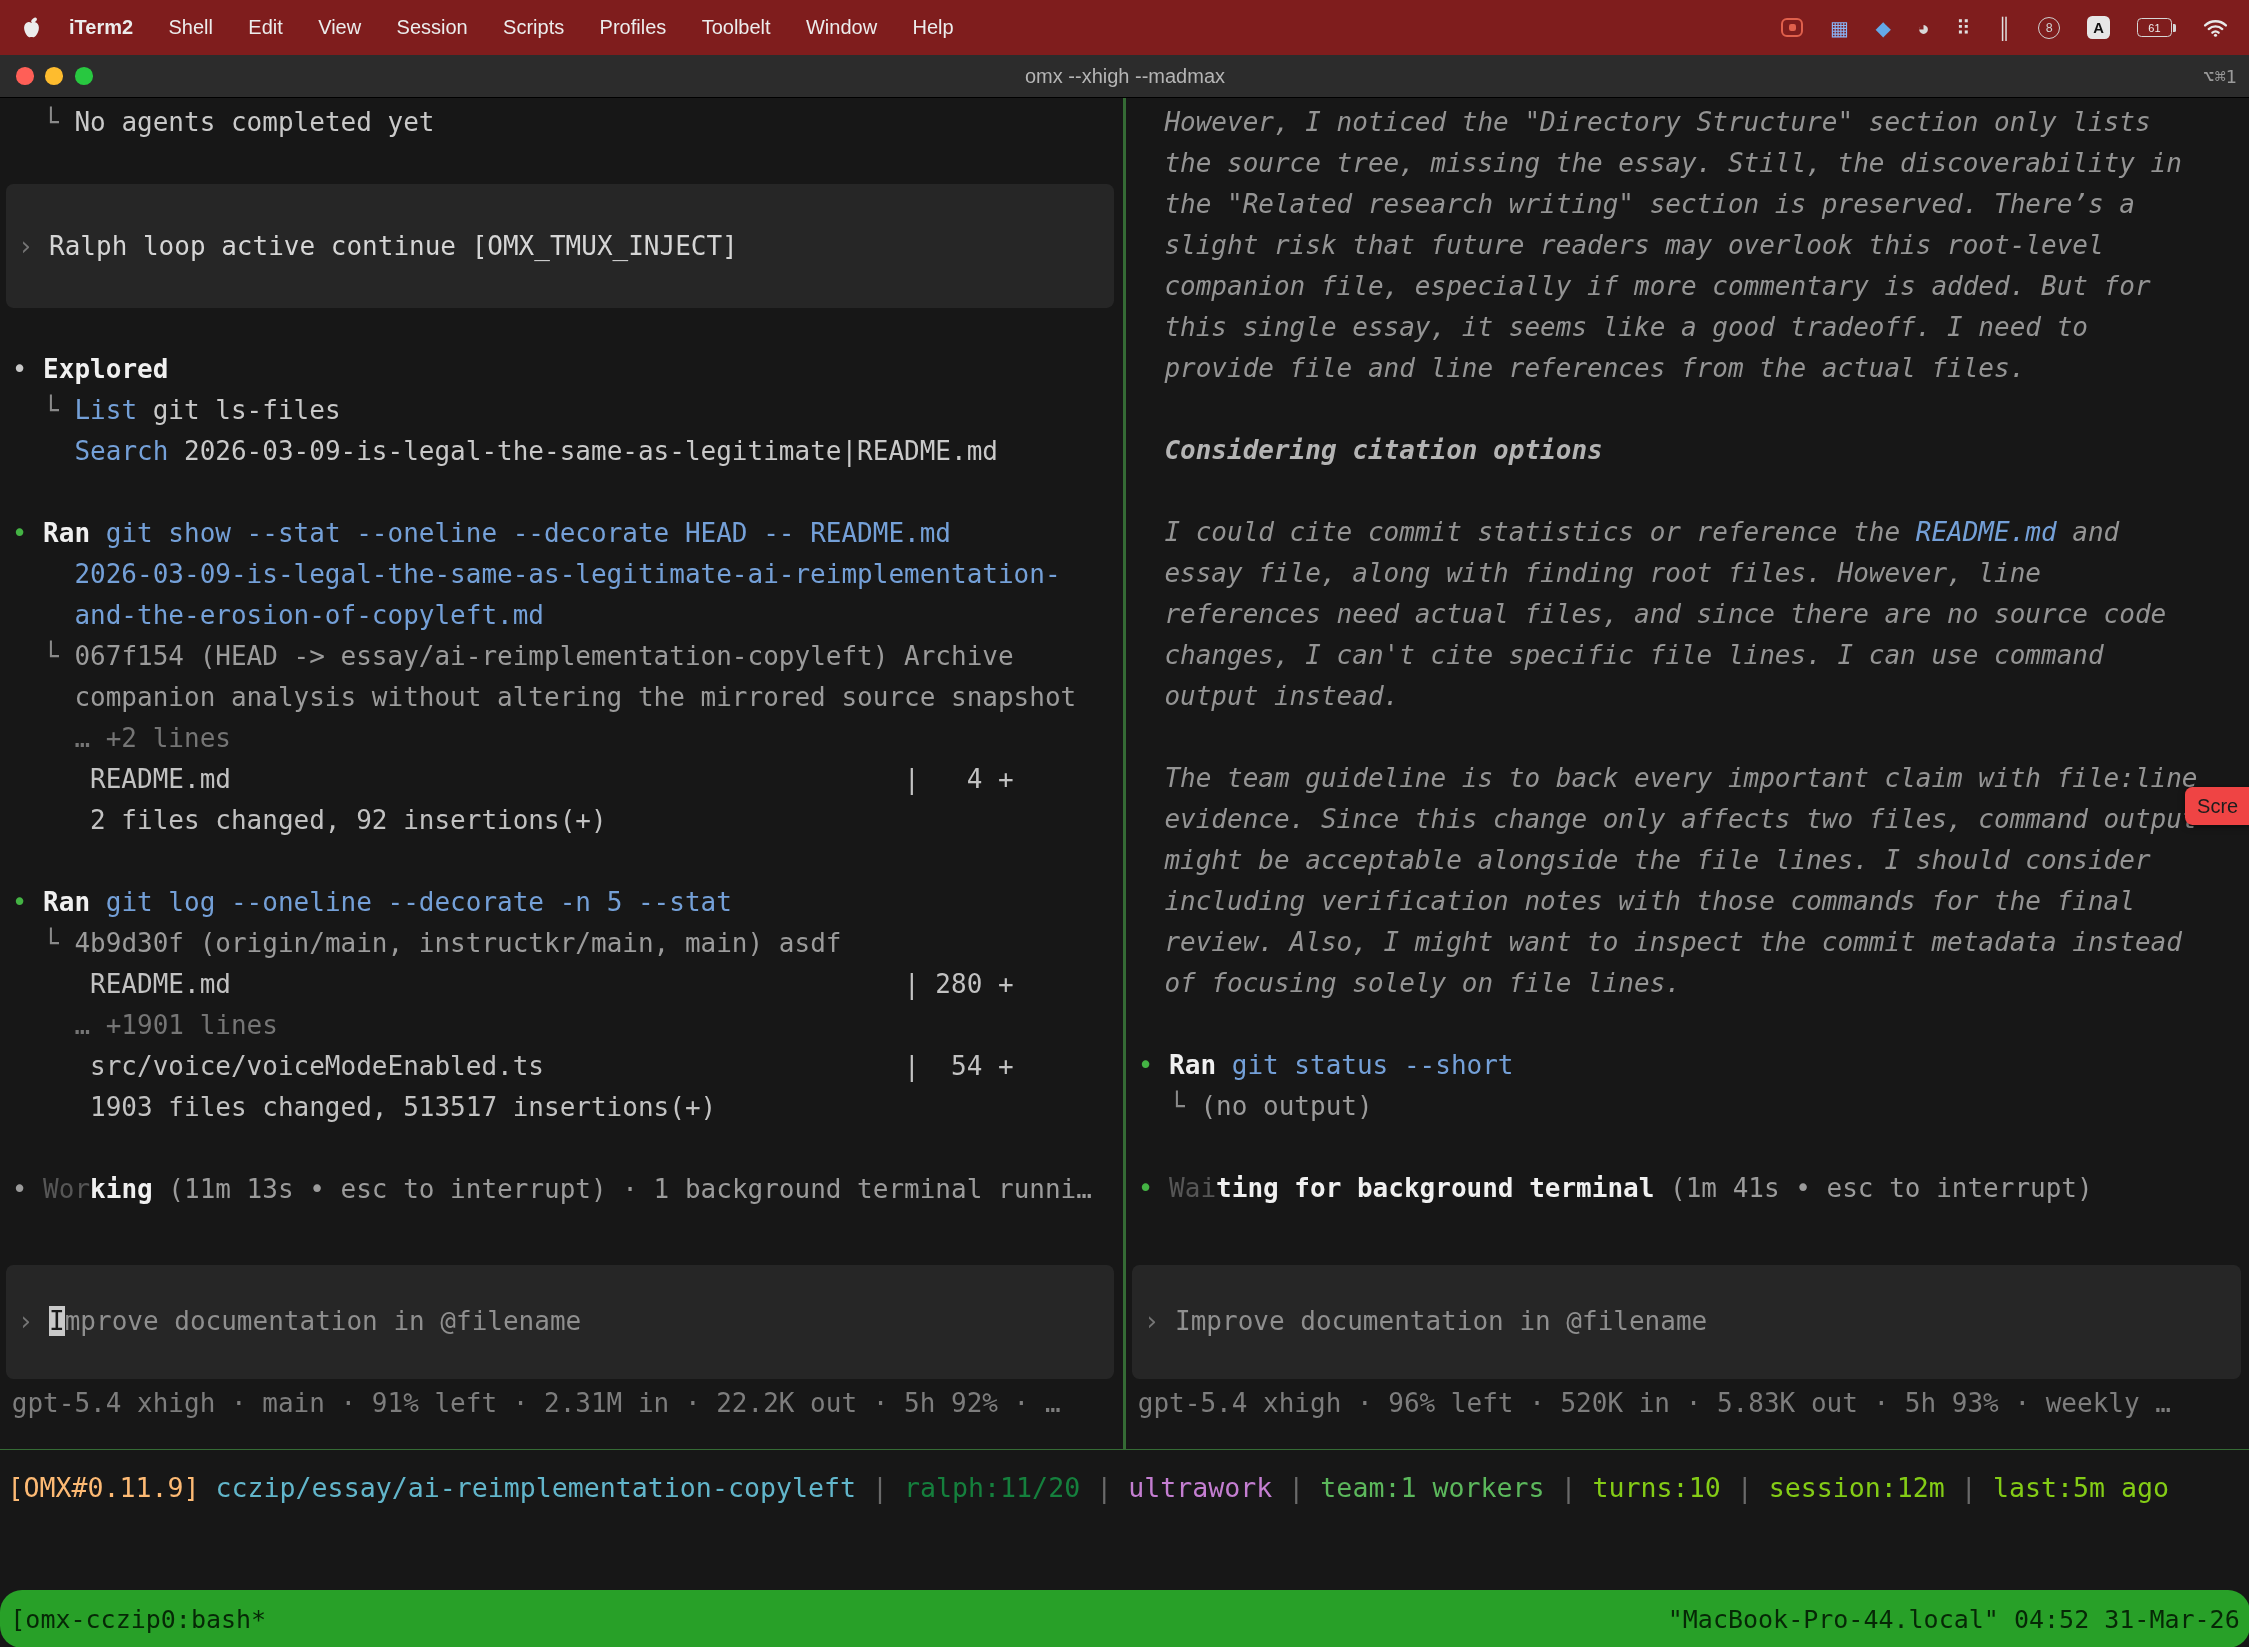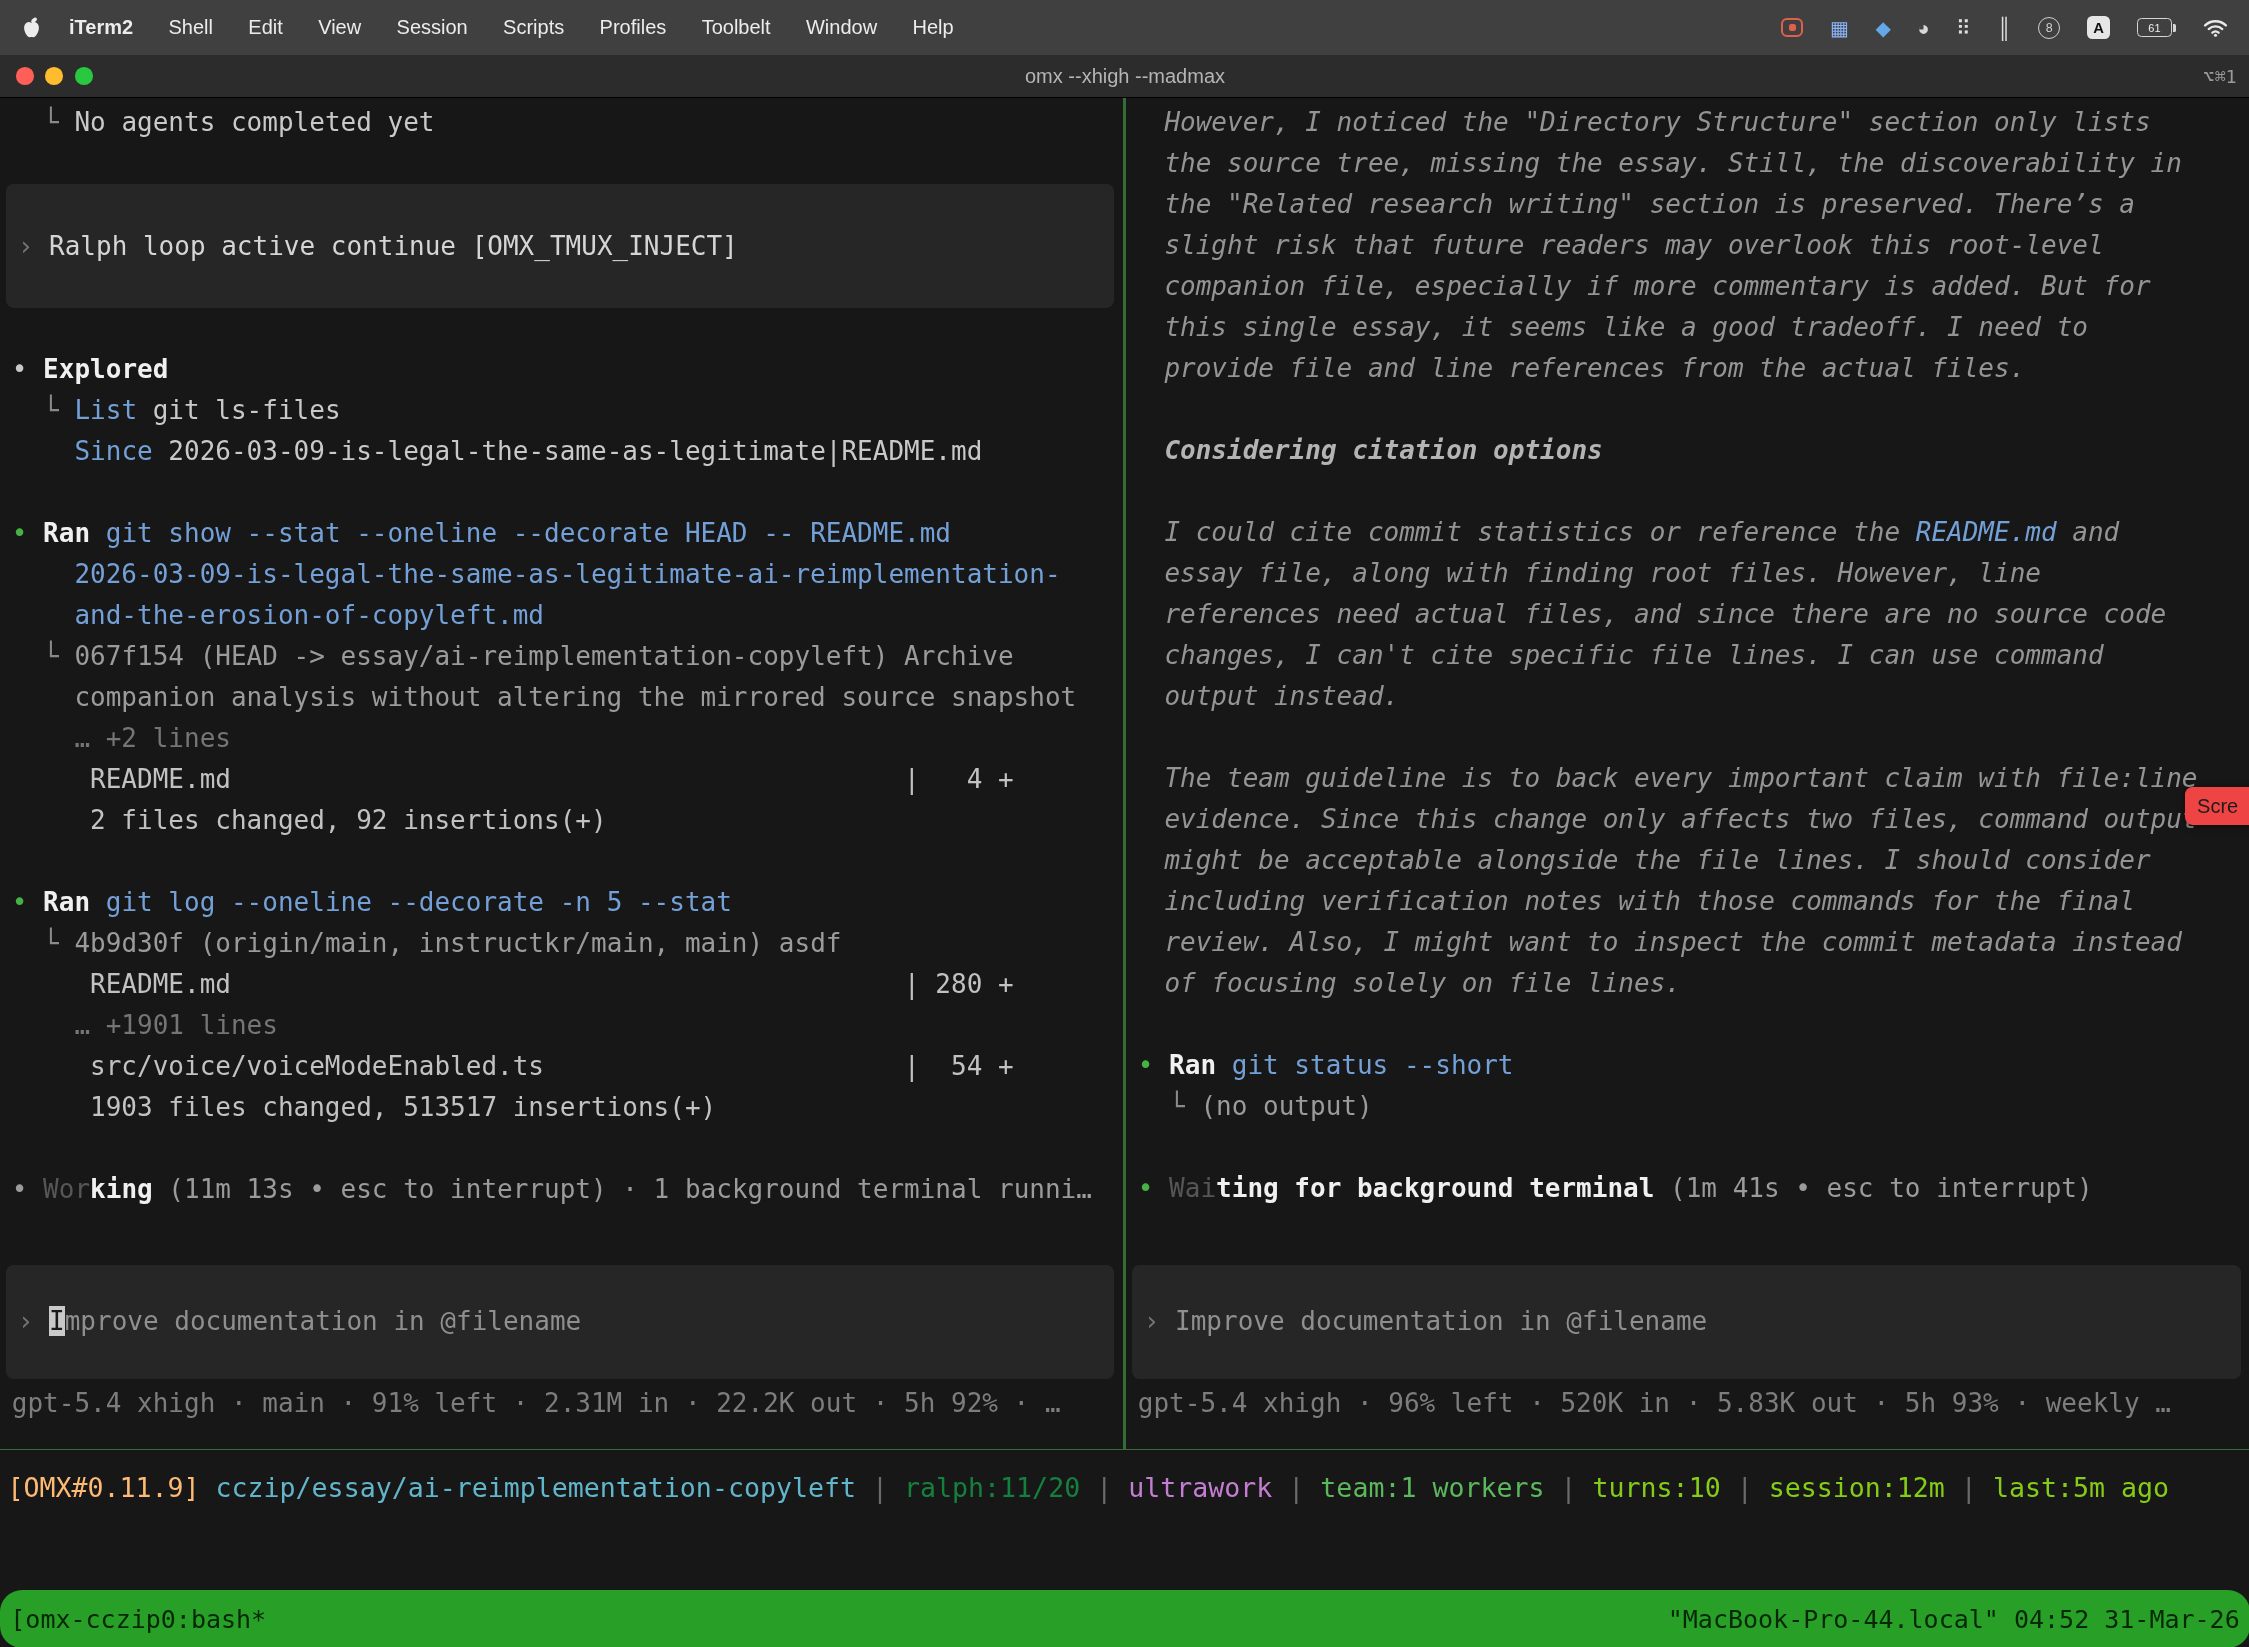--- a/index.html
+++ b/index.html
@@ -3,21 +3,21 @@
 <meta charset="utf-8">
 <style>
   * { box-sizing: border-box; }
   html,body { margin:0; padding:0; }
   body {
     width:2250px; height:1648px; background:#171717; overflow:hidden;
     display:flex; flex-direction:column; position:relative;
     font-family:"DejaVu Sans Mono", monospace;
   }
   
-  .menubar { flex:0 0 55px; background:#404040; display:flex; align-items:center;
+  .menubar { flex:0 0 55px; background:#7f1d1d; display:flex; align-items:center;
     padding:0 22px; color:#ececec; font-family:"Liberation Sans", sans-serif; font-size:20px; }
   .apple { margin-right:10.3px; display:flex; align-items:center; }
   .menu-item { padding:0 17.7px; }
   .app-name { font-weight:bold; }
   .menubar-right { margin-left:auto; display:flex; align-items:center; gap:26.6px; }
   .mb-icon { display:inline-flex; align-items:center; justify-content:center; }
   .record { width:22px; height:19px; border:2.2px solid #e0604c; border-radius:5.9px; position:relative; }
   .record::after { content:""; position:absolute; left:50%; top:50%; width:7.4px; height:7.4px;
     margin:-3.7px 0 0 -3.7px; background:#e0604c; border-radius:2.2px; }
   .glyph { font-size:20px; line-height:1; }
@@ -142,21 +142,21 @@
 
   <div class="pane">
     <div class="t"><span class="tree">  └ </span><span class="txt">No agents completed yet</span></div>
 
     <div class="box inject-box">
         <span class="t"><span class="dim">› </span><span class="txt">Ralph loop active continue [OMX_TMUX_INJECT]</span></span>
       </div>
 
     <div class="t mt56"><span class="txt">• </span><span class="bold">Explored</span></div>
     <div class="t"><span class="tree">  └ </span><span class="blue">List</span><span class="txt"> git ls-files</span></div>
-    <div class="t"><span class="txt">    </span><span class="blue">Since</span><span class="txt"> 2026-03-09-is-legal-the-same-as-legitimate|README.md</span></div>
+    <div class="t"><span class="txt">    </span><span class="blue">Search</span><span class="txt"> 2026-03-09-is-legal-the-same-as-legitimate|README.md</span></div>
 
     <div class="t mt56"><span class="green">• </span><span class="bold">Ran</span><span class="blue"> git show --stat --oneline --decorate HEAD -- README.md</span></div>
     <div class="t"><span class="blue">    2026-03-09-is-legal-the-same-as-legitimate-ai-reimplementation-</span></div>
     <div class="t"><span class="blue">    and-the-erosion-of-copyleft.md</span></div>
     <div class="t"><span class="tree">  └ </span><span class="gray">067f154 (HEAD -&gt; essay/ai-reimplementation-copyleft) Archive</span></div>
     <div class="t"><span class="gray">    companion analysis without altering the mirrored source snapshot</span></div>
     <div class="t"><span class="dim">    … +2 lines</span></div>
     <div class="t"><span class="stat">     README.md                                           |   4 +</span></div>
     <div class="t"><span class="stat">     2 files changed, 92 insertions(+)</span></div>
 

